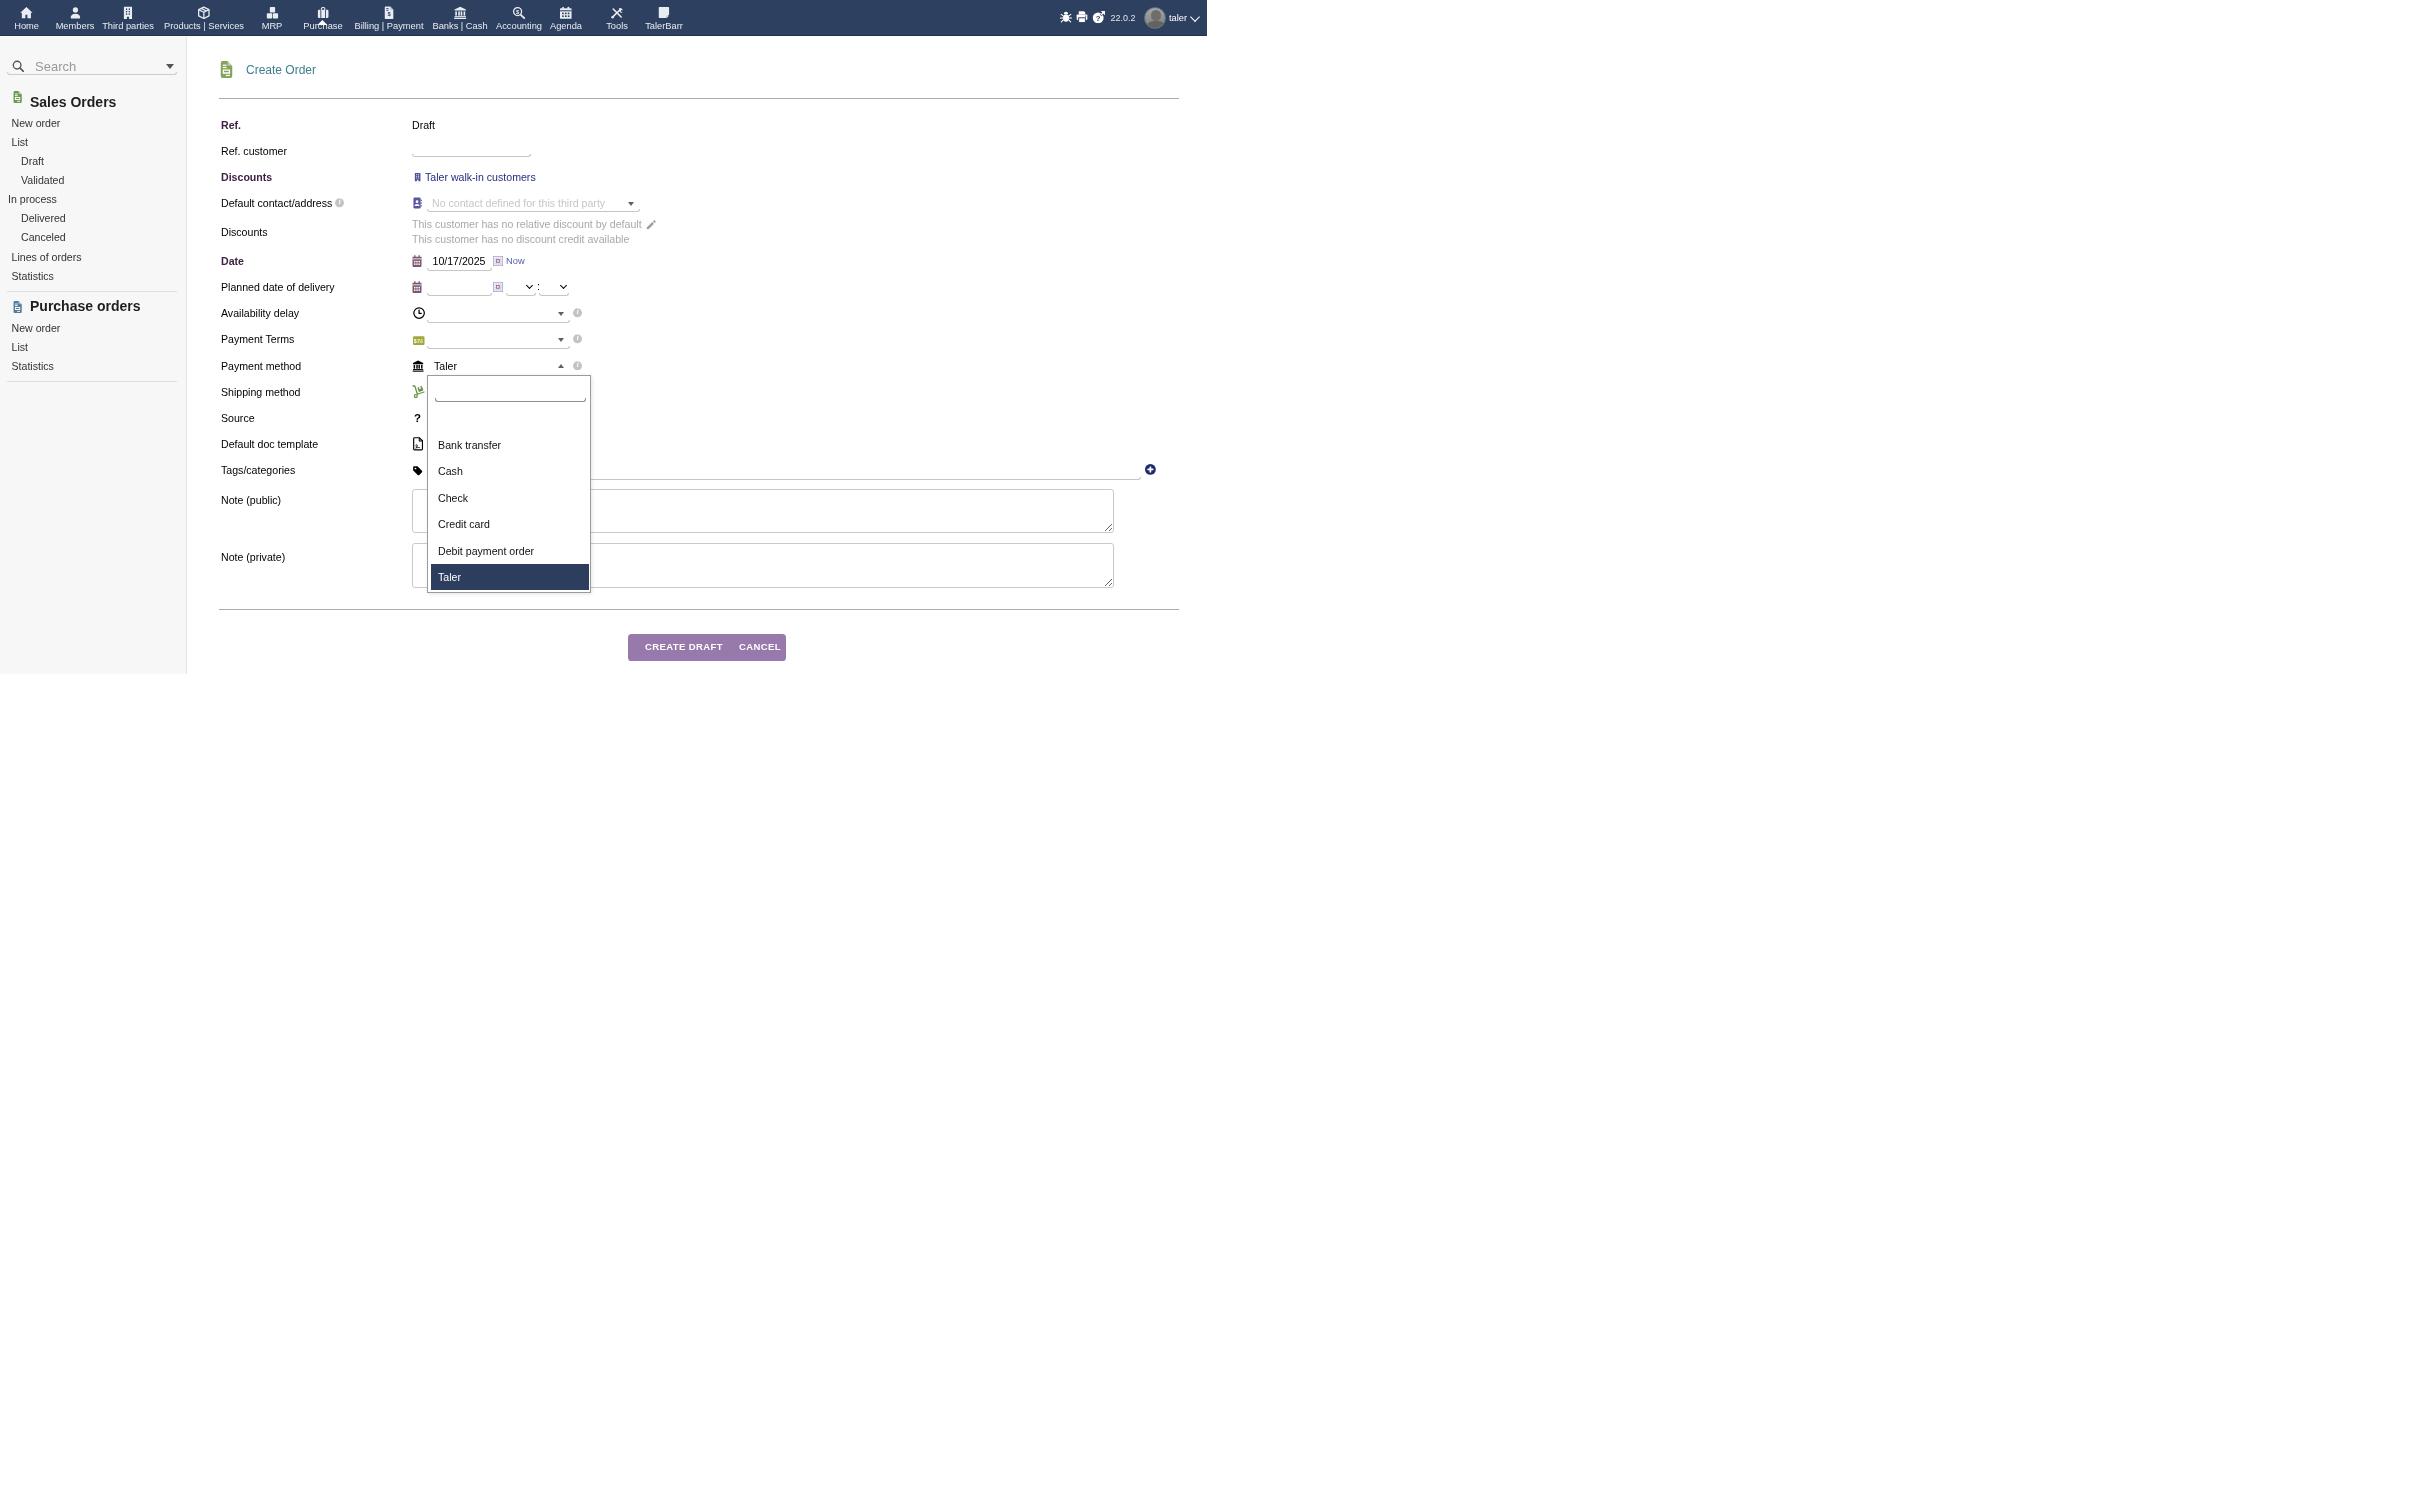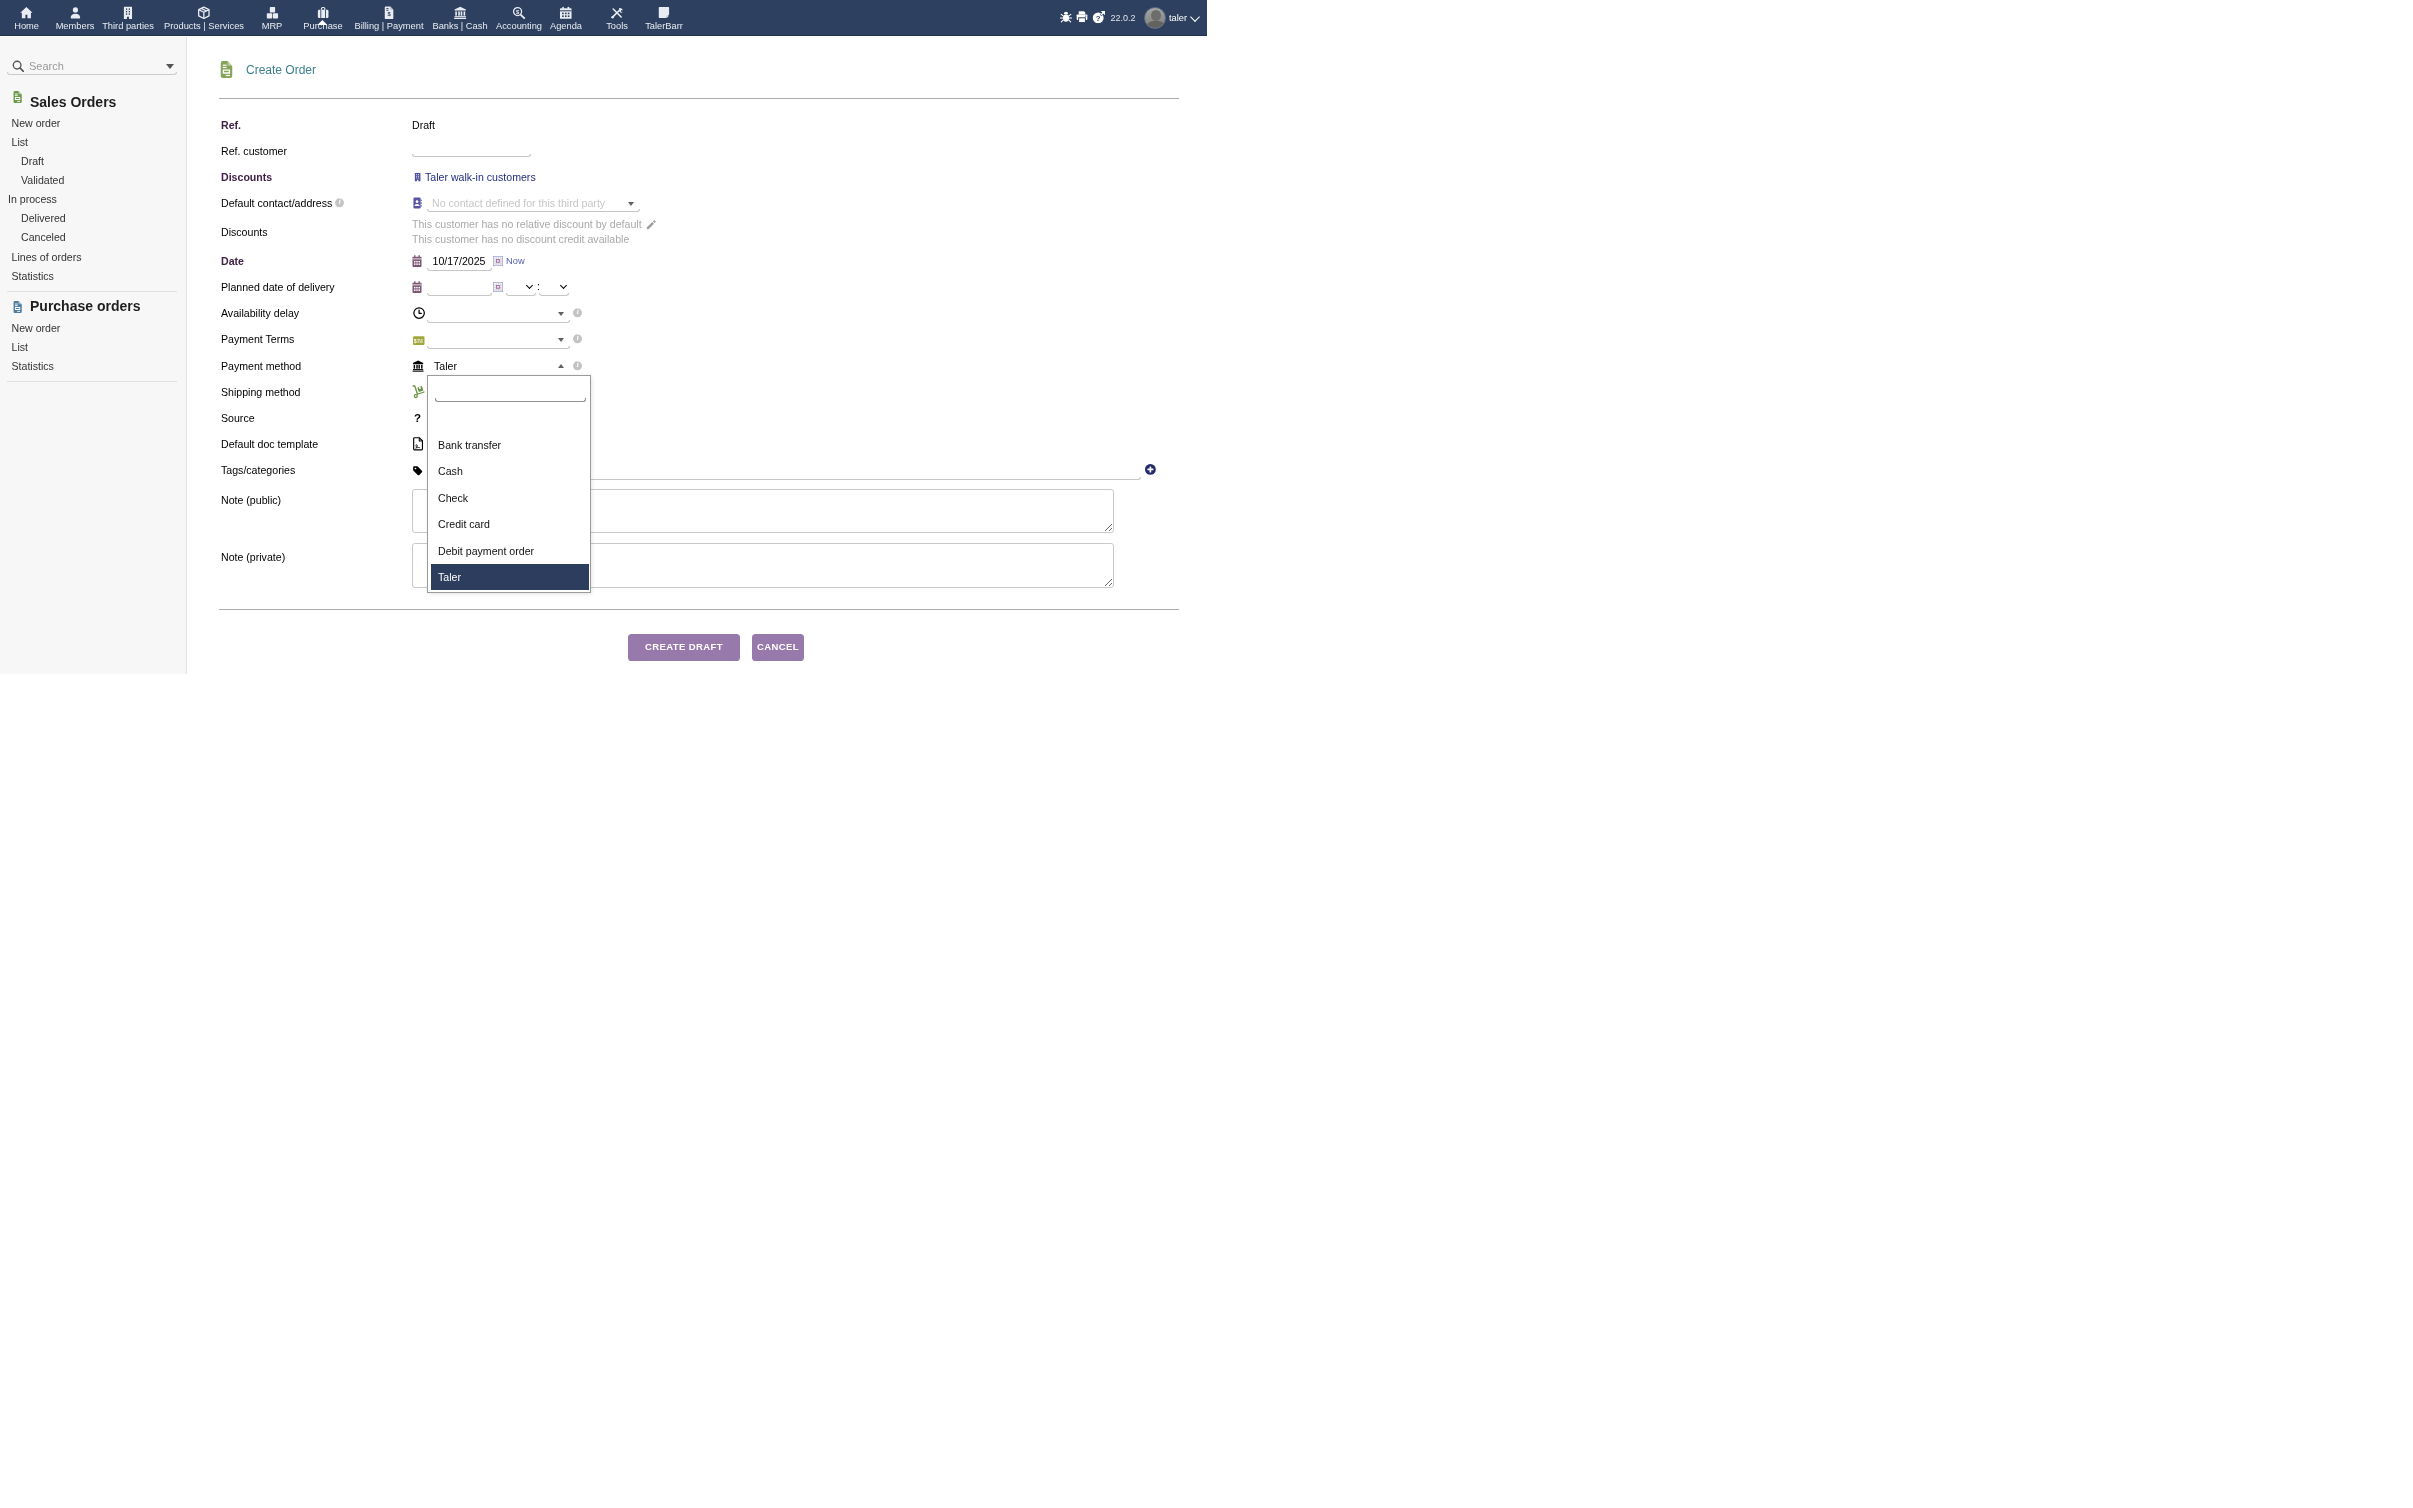--- a/index.html
+++ b/index.html
@@ -181,21 +181,21 @@
       <span style="position:absolute;left:2.2px;top:13px;width:18px;height:10px;border-radius:45% 45% 0 0;background:#62625f"></span>
     </span>
 <span class="tic" style="left:1178px;color:#fff;font-size:9.3px">taler</span>
 <span class="tic" style="left:1195px;width:6.5px;height:6.5px;border-right:1.6px solid #fff;border-bottom:1.6px solid #fff;transform:translate(-50%,-70%) rotate(45deg)"></span>
 </div>
 <div id="side">
 <span style="position:absolute;left:11.5px;top:23px"><svg width="12.2" height="12.2" viewBox="0 0 20 20">
         <circle cx="8.4" cy="8.4" r="6.3" fill="none" stroke="#555" stroke-width="2.2"></circle>
         <path d="M13 13 18.6 18.6" stroke="#555" stroke-width="2.6" stroke-linecap="round"></path>
       </svg></span>
-<span class="sl" style="left:29px;top:29px;color:#999;font-size:11px">Search</span>
+<span class="sl" style="left:35px;top:29px;color:#999;font-size:13px">Search</span>
 <span style="position:absolute;left:166px;top:26.6px;width:0;height:0;border-left:4.3px solid transparent;border-right:4.3px solid transparent;border-top:5px solid #555"></span>
 <span class="ul" style="left:7.2px;width:170px;top:35px;border-color:#cbcbcb"></span>
 <span style="position:absolute;left:13px;top:54px"><svg width="9.3" height="12.2" viewBox="0 0 17 22" fill="#6d9a4d">
         <path d="M1 2.5A2.5 2.5 0 0 1 3.5 0H10l6 6v13.5a2.5 2.5 0 0 1-2.5 2.5h-10A2.5 2.5 0 0 1 1 19.5Z"></path>
         <path d="M10 0v6h6Z" fill="#fff" opacity=".45"></path>
         <g fill="#fff">
           <rect x="3.6" y="4.6" width="5" height="1.6"></rect>
           <rect x="3.6" y="7.6" width="5" height="1.6"></rect>
           <path d="M3.6 11h9.6v5.4H3.6Zm1.7 1.7v2h6.2v-2Z"></path>
           <rect x="7.6" y="18" width="5.4" height="1.6"></rect>
@@ -405,21 +405,21 @@
       <rect x="8.4" y="4.4" width="3.2" height="11.2" rx="1" fill="#fff"></rect>
     </svg></span>
 
 <span class="lab" style="top:500px">Note (public)</span>
 <textarea class="ta" style="top: 489px; height: 44px;" readonly=""></textarea>
 <span class="lab" style="top:557px">Note (private)</span>
 <textarea class="ta" style="top: 543px; height: 45px;" readonly=""></textarea>
 
 <span class="hline" style="top:609px"></span>
 <span class="btn" style="left:628px;width:112px">CREATE DRAFT</span>
-<span class="btn" style="left:752px;width:52px">CANCEL</span>
+<span class="btn" style="left:734px;width:52px">CANCEL</span>
 
 <div id="dd">
 <span class="sul"></span>
 <span class="it" style="top:29.5px">&nbsp;</span>
 <span class="it" style="top:56px">Bank transfer</span>
 <span class="it" style="top:82px">Cash</span>
 <span class="it" style="top:109px">Check</span>
 <span class="it" style="top:135px">Credit card</span>
 <span class="it" style="top:162px">Debit payment order</span>
 <span class="it sel" style="top:188px">Taler</span>

